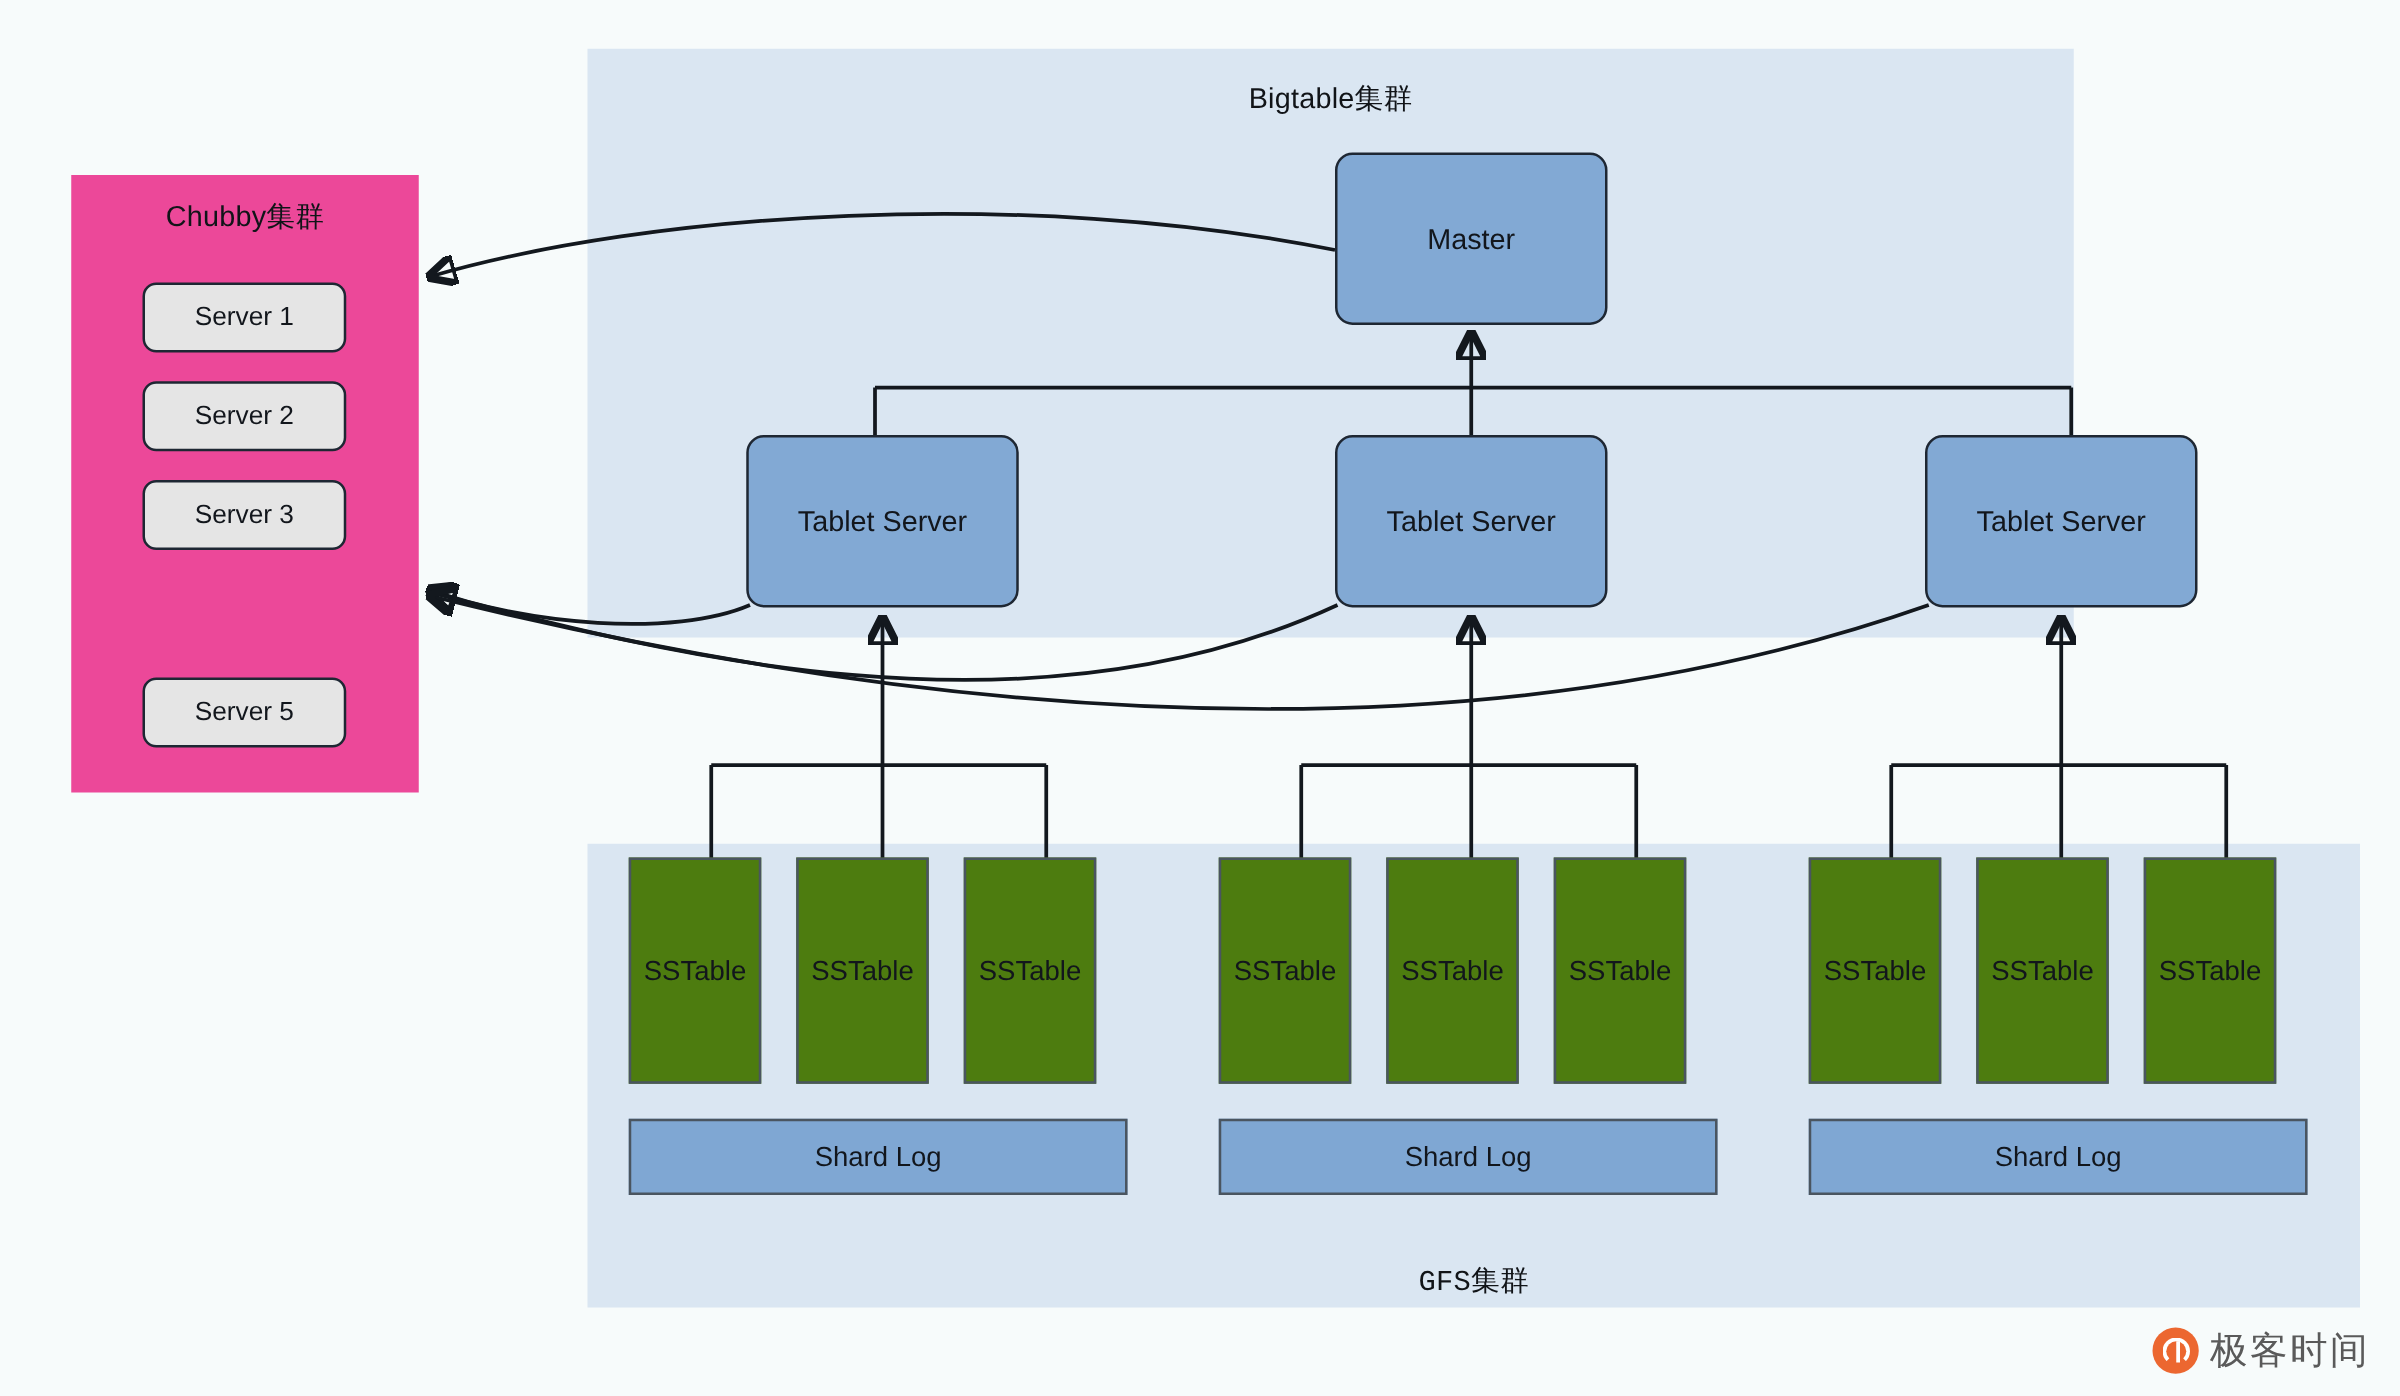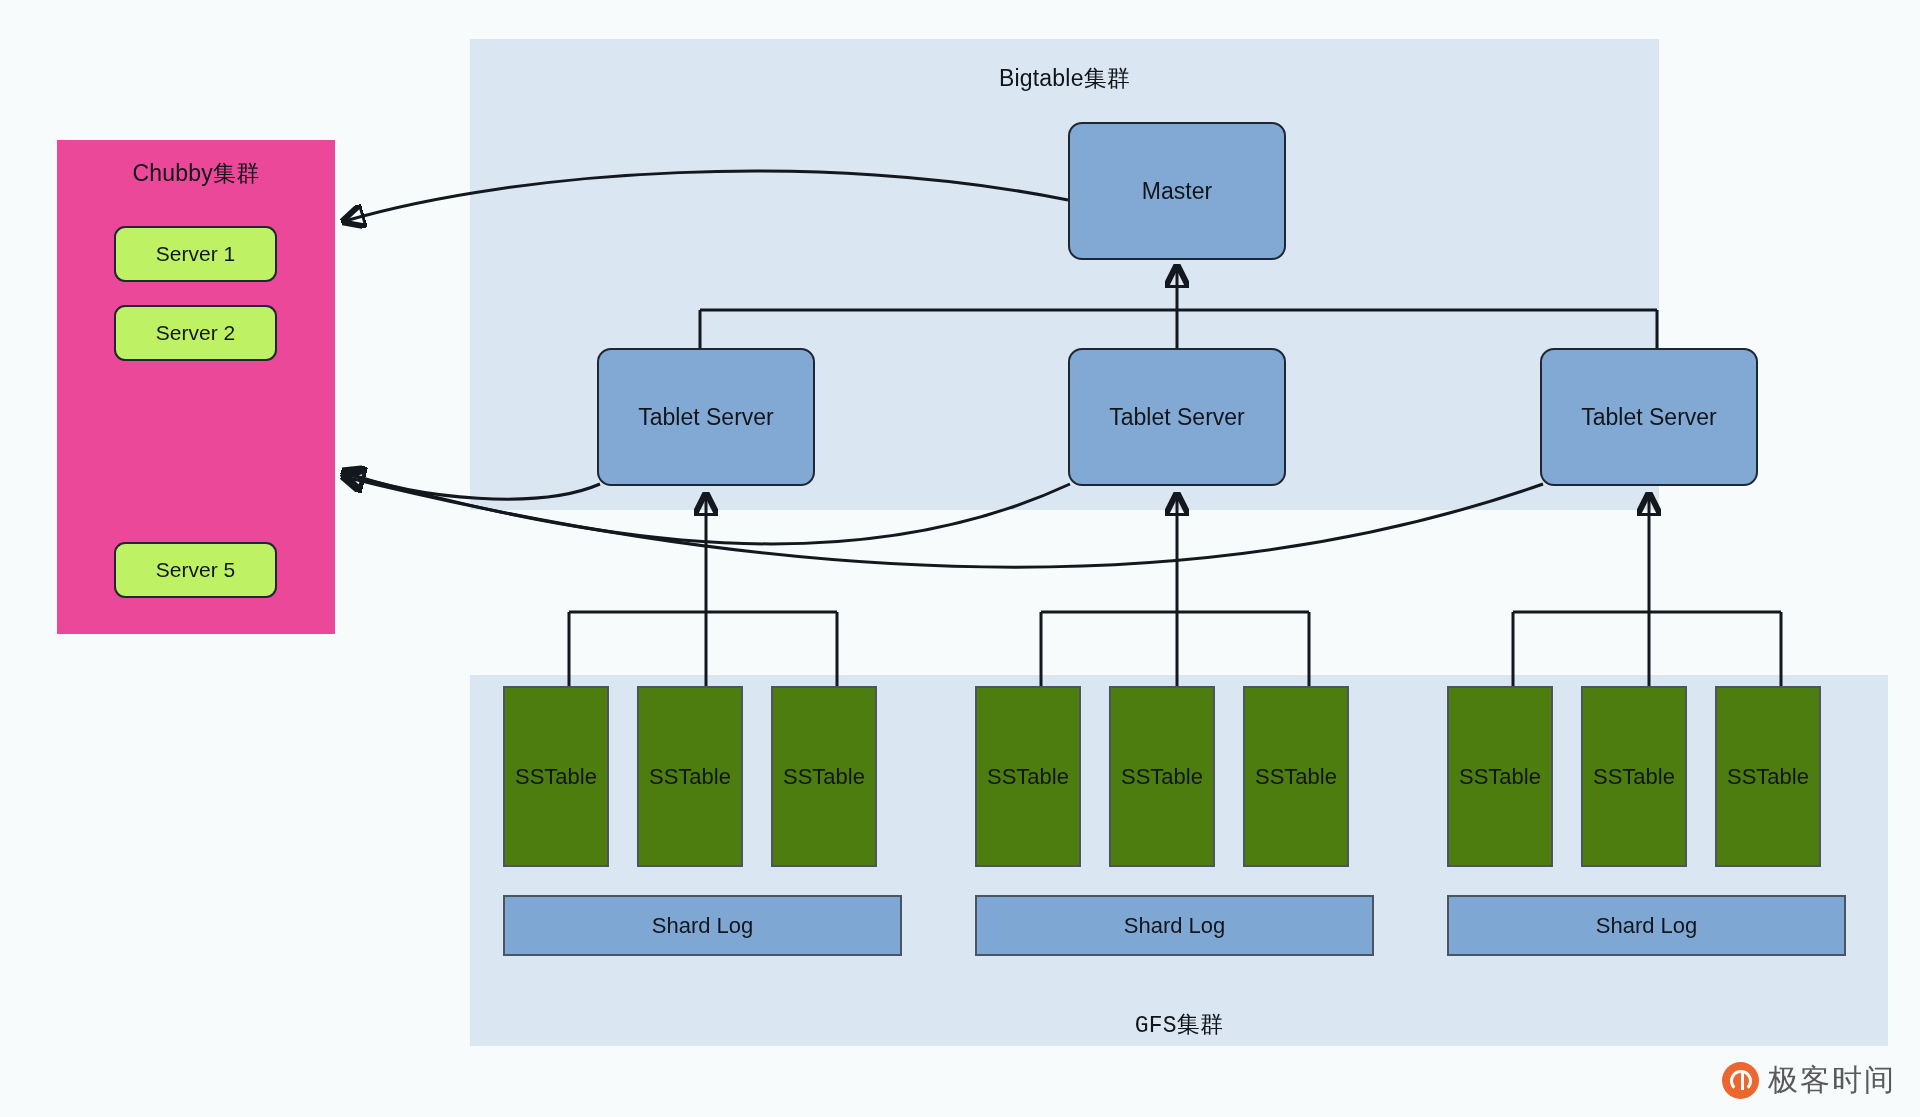--- a/index.html
+++ b/index.html
@@ -62,21 +62,21 @@
     border: 2px solid #1e2733;
     border-radius: 14px;
     font-size: 23px;
   }
   .node-master { left: 1068px; top: 122px; width: 218px; height: 138px; }
   .node-tablet-1 { left: 597px; top: 348px; width: 218px; height: 138px; }
   .node-tablet-2 { left: 1068px; top: 348px; width: 218px; height: 138px; }
   .node-tablet-3 { left: 1540px; top: 348px; width: 218px; height: 138px; }
 
   .node-server {
-    background: #bef264;
+    background: #e5e5e5;
     border: 2px solid #1e2733;
     border-radius: 11px;
     font-size: 21px;
     left: 114px;
     width: 163px;
     height: 56px;
   }
   .srv1 { top: 226px; }
   .srv2 { top: 305px; }
   .srv3 { top: 384px; }
@@ -207,20 +207,21 @@
 
     <line x1="1513" y1="612" x2="1781" y2="612"></line>
     <line x1="1513" y1="612" x2="1513" y2="710"></line>
     <line x1="1781" y1="612" x2="1781" y2="710"></line>
     <line x1="1649" y1="612" x2="1649" y2="710"></line>
     <path d="M 1649 612 L 1649 496" marker-end="url(#arrow)"></path>
   </svg>
 
   <div class="node node-server srv1">Server 1</div>
   <div class="node node-server srv2">Server 2</div>
+  <div class="node node-server srv3">Server 3</div>
   <div class="node node-server srv5">Server 5</div>
 
   <div class="node node-master">Master</div>
   <div class="node node-tablet node-tablet-1">Tablet Server</div>
   <div class="node node-tablet node-tablet-2">Tablet Server</div>
   <div class="node node-tablet node-tablet-3">Tablet Server</div>
 
   <div class="node node-sstable g1-s1">SSTable</div>
   <div class="node node-sstable g1-s2">SSTable</div>
   <div class="node node-sstable g1-s3">SSTable</div>

